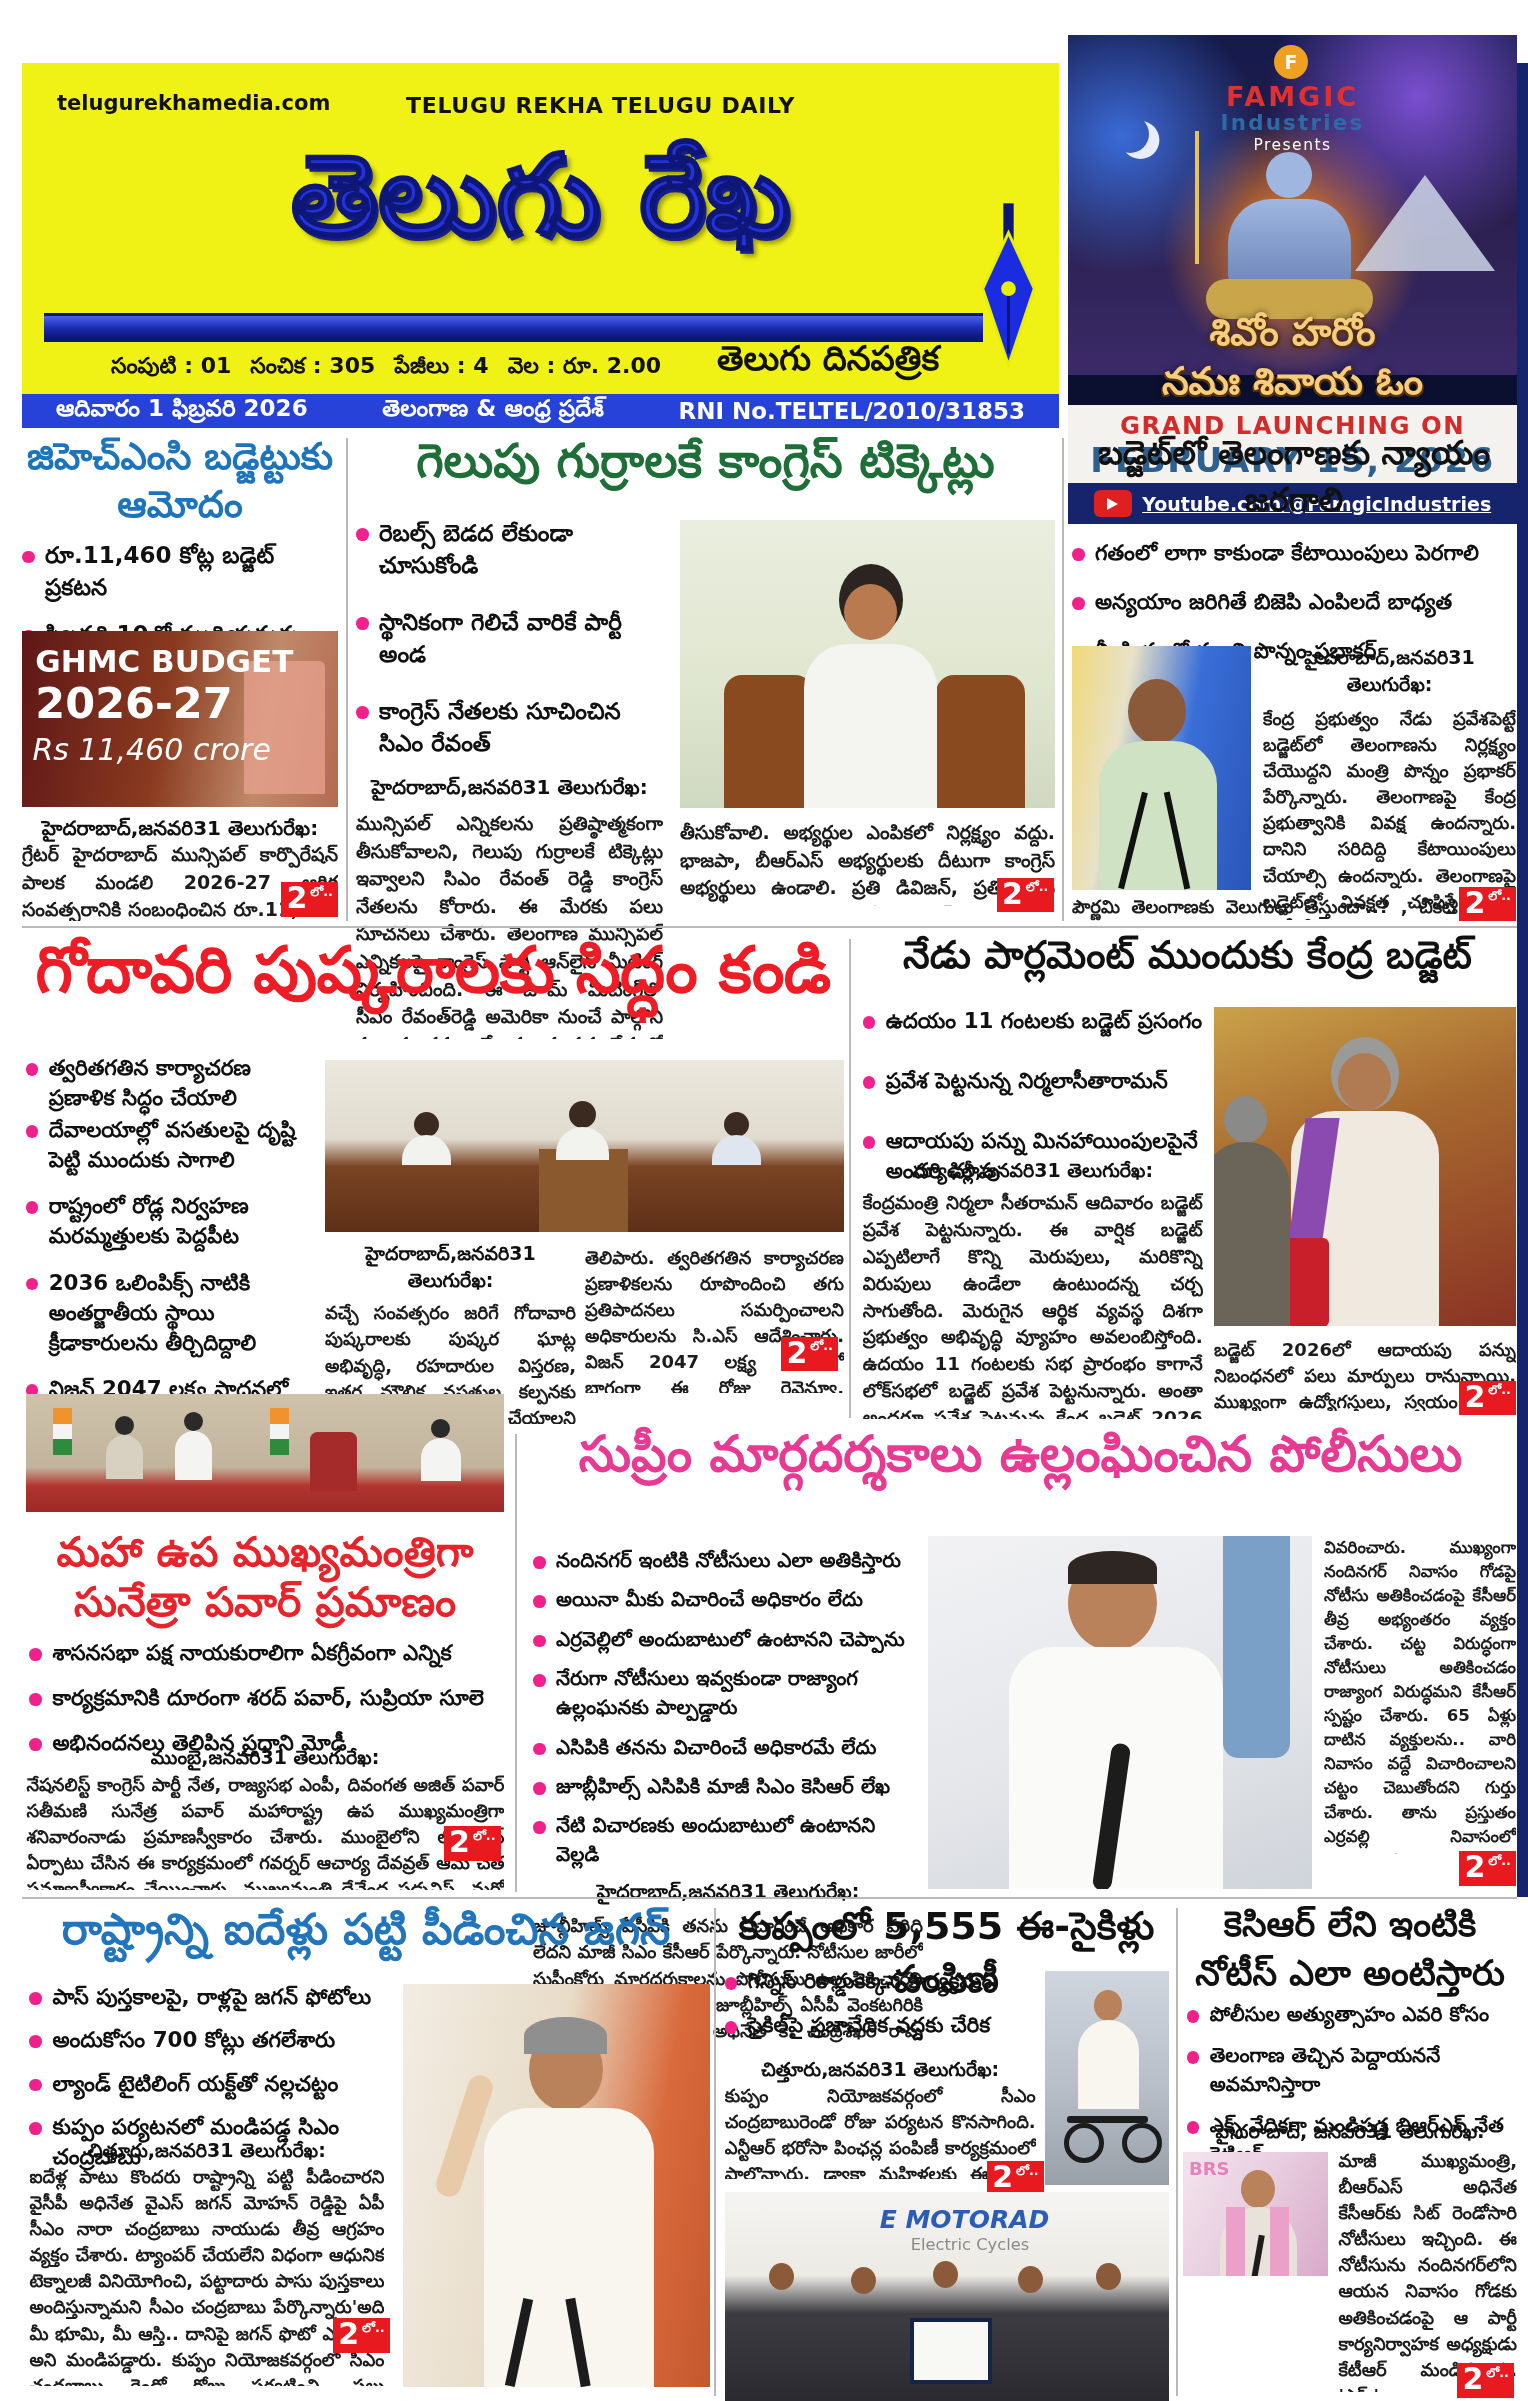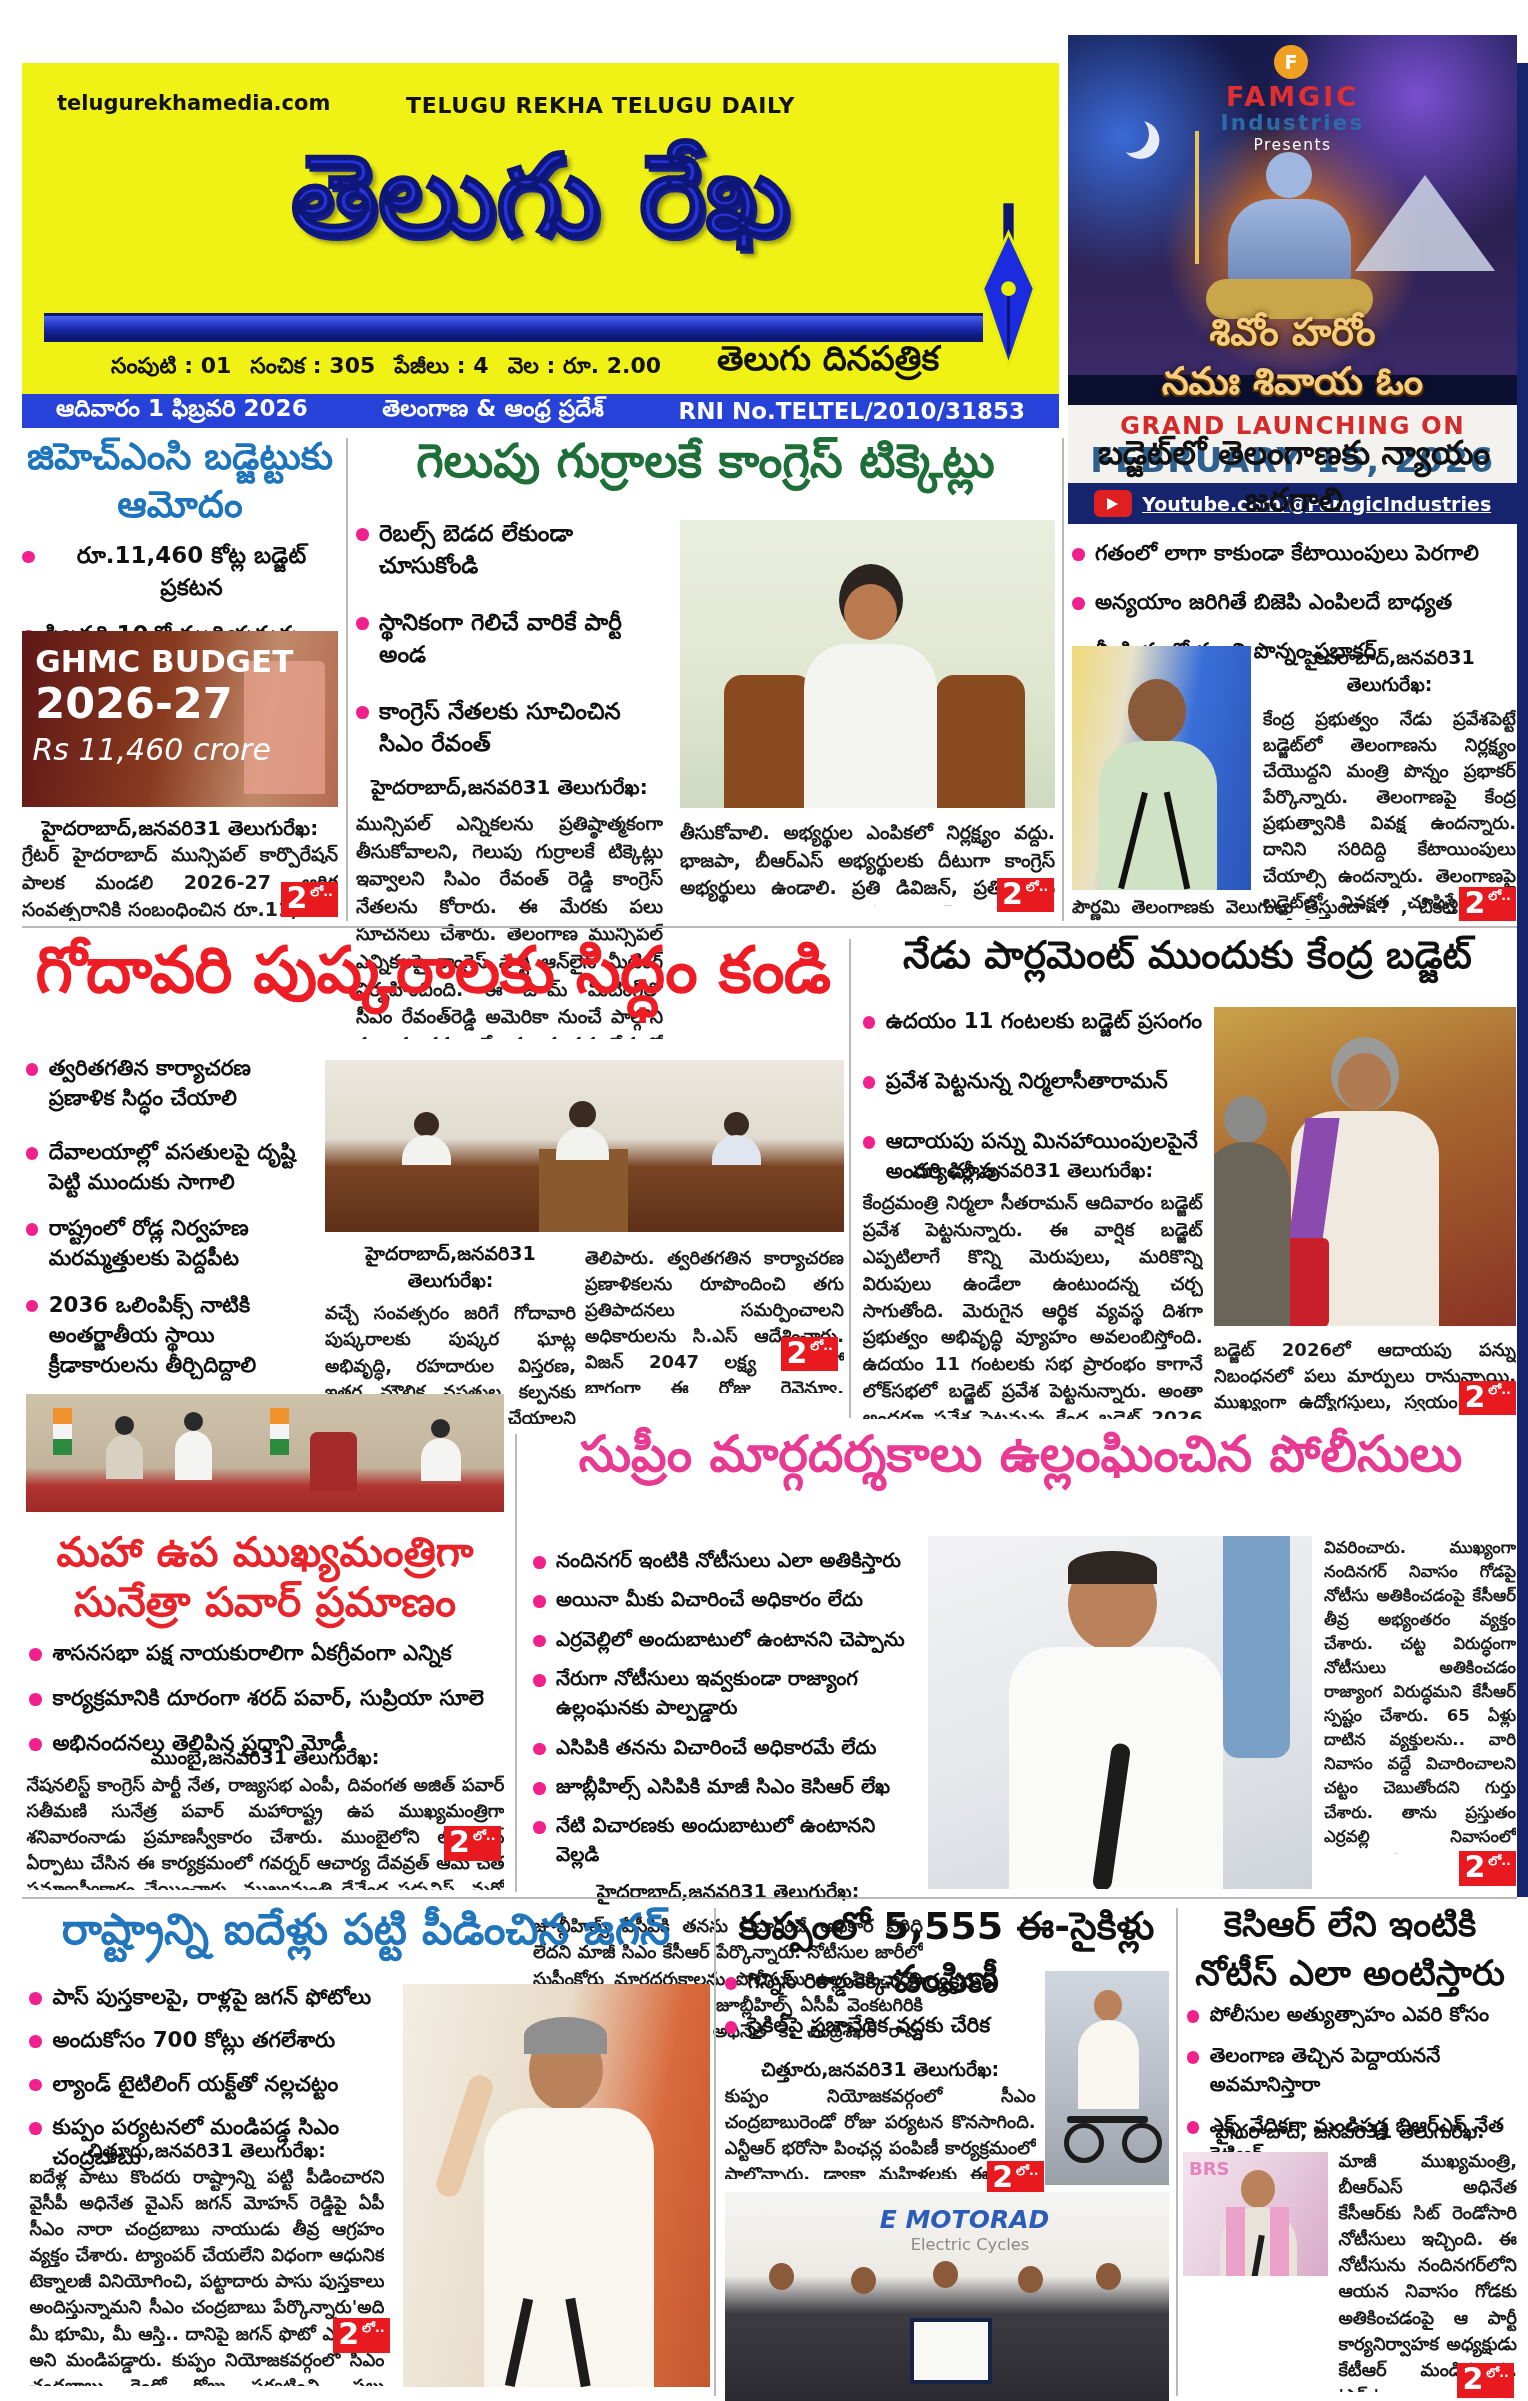--- a/index.html
+++ b/index.html
@@ -127,21 +127,21 @@
       <span class="yt-play">
           <i></i>
         </span>
       <span class="yt-text">Youtube.com/@FamgicIndustries</span>
     </div>
   </div>
 
   <div class="abs" style="left:22px;top:433px;width:316px;height:488px;">
     <div class="hl" style="font-size:37px;line-height:1.3;color:#1b74bc;">జిహెచ్ఎంసి బడ్జెట్టుకు ఆమోదం</div>
     <div class="bullets" style="margin-top:13.3px;">
-      <div class="b-item" style="font-size:23px;margin-bottom:15px;text-align:center;">
+      <div class="b-item" style="font-size:23px;margin-bottom:15px;">
           <span class="dot"></span>
           <span>రూ.11,460 కోట్ల బడ్జెట్ ప్రకటన</span>
         </div>
       <div class="b-item" style="font-size:23px;">
           <span class="dot"></span>
           <span>ఫిబ్రవరి 10తో ముగియనున్న పదవీకాలం</span>
         </div>
     </div>
     <div class="photo" style="left:0;top:198px;width:316px;height:176px;background:linear-gradient(100deg,#5e1717 0%,#8a3a1f 45%,#c08a6a 75%,#b46a52 100%);">
       <div style="position:absolute;right:13.3px;top:30px;width:81px;height:133px;background:rgba(230,160,140,.8);border-radius:6px 6px 0 0;"></div>
@@ -222,21 +222,21 @@
         <span class="bnum">2</span>
         <span class="bsuf">లో..</span>
       </div>
   </div>
 
   <div class="hdiv" style="left:22px;top:926px;width:1495px;"></div>
 
   <div class="abs" style="left:22px;top:933px;width:822px;height:444px;">
     <div class="hl" style="font-size:64px;color:#ee1c25;letter-spacing:-0.7px;">గోదావరి పుష్కరాలకు సిద్ధం కండి</div>
     <div class="abs" style="left:3.7px;top:122px;width:290px;">
-      <div class="b-item" style="font-size:21.4px;margin-bottom:24px;">
+      <div class="b-item" style="font-size:21.4px;margin-bottom:2px;">
           <span class="dot"></span>
           <span>త్వరితగతిన కార్యాచరణ ప్రణాళిక సిద్ధం చేయాలి</span>
         </div>
       <div class="b-item" style="font-size:21.4px;margin-bottom:16.3px;">
           <span class="dot"></span>
           <span>దేవాలయాల్లో వసతులపై దృష్టి పెట్టి ముందుకు సాగాలి</span>
         </div>
       <div class="b-item" style="font-size:21.4px;margin-bottom:16.3px;">
           <span class="dot"></span>
           <span>రాష్ట్రంలో రోడ్ల నిర్వహణ మరమ్మత్తులకు పెద్దపీట</span>

